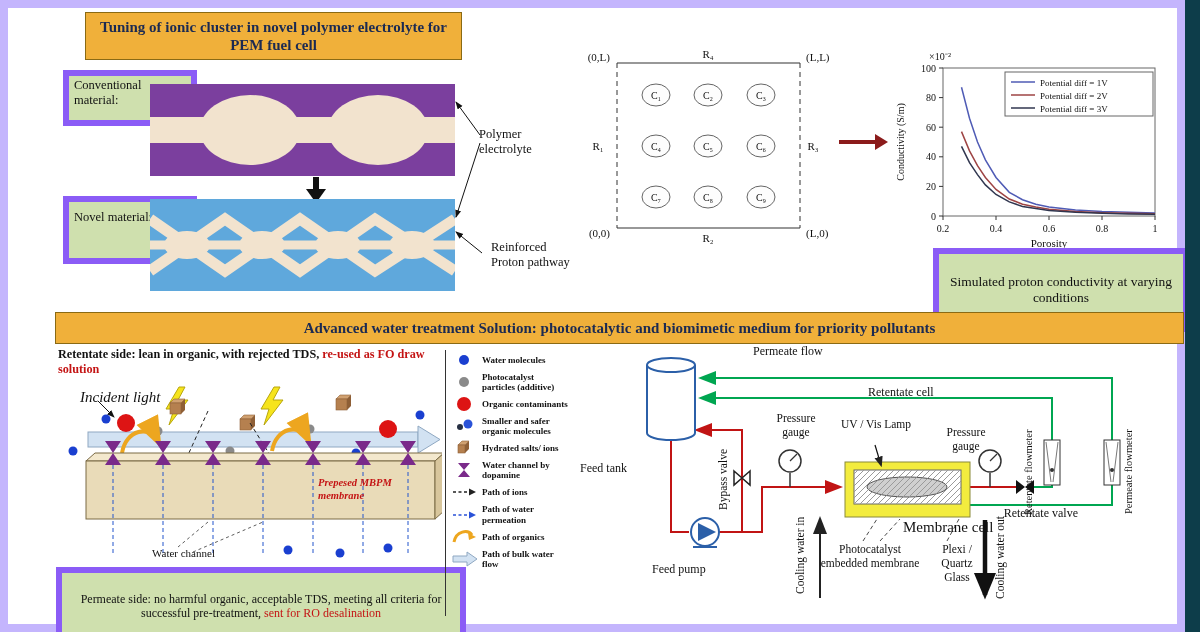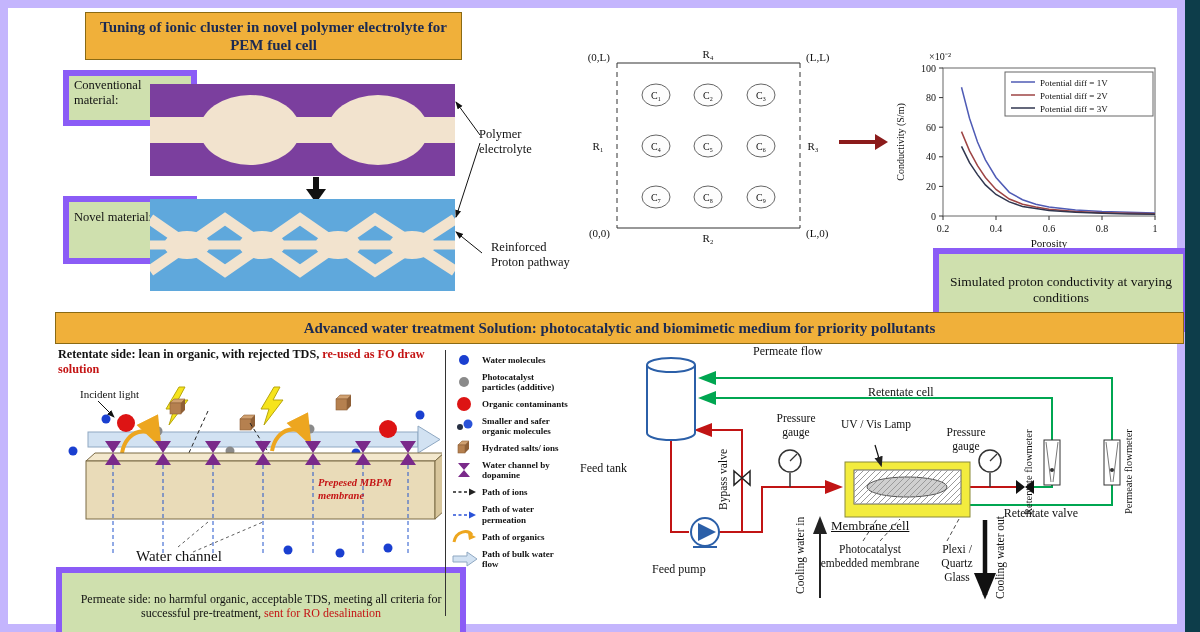--- a/index.html
+++ b/index.html
@@ -242,23 +242,23 @@
       <line x1="305" y1="80" x2="305" y2="170"></line>
       <line x1="350" y1="80" x2="350" y2="170"></line>
     </g>
     <circle cx="230" cy="165" r="4.5" fill="#1a3fd0"></circle>
     <circle cx="282" cy="168" r="4.5" fill="#1a3fd0"></circle>
     <circle cx="330" cy="163" r="4.5" fill="#1a3fd0"></circle>
     <path d="M120,162 L150,137" stroke="#333" stroke-width="0.8" stroke-dasharray="3,3"></path>
     <path d="M135,167 L205,137" stroke="#333" stroke-width="0.8" stroke-dasharray="3,3"></path>
   </svg>
 
-  <div class="abs lbl" style="left:80px;top:388px;font-size:11px;">Incident light</div>
+  <div class="abs lbl" style="left:80px;top:388px;font-size:15px;font-style:italic;">Incident light</div>
   <div class="abs lbl redtx" style="left:318px;top:477px;width:112px;font-size:10.5px;font-style:italic;font-weight:bold;">Prepesed MBPM membrane</div>
-  <div class="abs lbl" style="left:136px;top:547px;width:90px;font-size:15px;">Water channel</div>
+  <div class="abs lbl" style="left:152px;top:547px;width:90px;font-size:11px;">Water channel</div>
 
   <div class="abs greenbox cap" style="left:56px;top:567px;width:382px;height:44px;font-size:12px;padding:12px 8px;">
       <span><span>Permeate side: no harmful organic, acceptable TDS, meeting all criteria for successful pre-treatment, </span><span class="redtx">sent for RO desalination</span></span>
     </div>
 
   <div class="abs" style="left:445px;top:350px;width:1px;height:266px;background:#333;"></div>
   <div class="abs lg-col" id="water-legend" style="left:452px;top:352px;width:116px;">
       <div class="lg-row">
         <svg width="26" height="16" class="lg-ic">
           <circle cx="12" cy="8" r="5" fill="#1a3fd0"></circle>
@@ -417,21 +417,21 @@
     <path d="M372,196 L384,174" stroke="#333" stroke-width="0.9" stroke-dasharray="4,3"></path>
   </svg>
 
   <div class="abs lbl" style="left:580px;top:461px;width:80px;font-size:12px;">Feed tank</div>
   <div class="abs lbl" style="left:753px;top:344px;width:110px;font-size:12px;">Permeate flow</div>
   <div class="abs lbl" style="left:868px;top:385px;width:110px;font-size:12px;">Retentate cell</div>
   <div class="abs lbl" style="left:764px;top:412px;width:64px;font-size:11.5px;text-align:center;">Pressure gauge</div>
   <div class="abs lbl" style="left:934px;top:426px;width:64px;font-size:11.5px;text-align:center;">Pressure gauge</div>
   <div class="vlabel" style="left:718px;top:432px;height:95px;">Bypass valve</div>
   <div class="abs lbl" style="left:840px;top:418px;width:72px;font-size:11.5px;text-align:center;">UV / Vis Lamp</div>
-  <div class="abs lbl" style="left:831px;top:518px;width:100px;font-size:13px;text-decoration:underline;">Membrane cell</div>
+  <div class="abs lbl" style="left:903px;top:518px;width:100px;font-size:15px;">Membrane cell</div>
   <div class="vlabel" style="left:1024px;top:426px;height:92px;font-size:10.5px;">Retentate flowmeter</div>
   <div class="vlabel" style="left:1124px;top:426px;height:92px;font-size:10.5px;">Permeate flowmeter</div>
   <div class="abs lbl" style="left:1002px;top:506px;width:76px;font-size:12px;text-align:right;">Retentate valve</div>
   <div class="abs lbl" style="left:652px;top:562px;width:80px;font-size:12px;">Feed pump</div>
   <div class="vlabel" style="left:795px;top:505px;height:100px;">Cooling water in</div>
   <div class="vlabel" style="left:995px;top:500px;height:115px;">Cooling water out</div>
   <div class="abs lbl" style="left:820px;top:543px;width:100px;font-size:11.5px;text-align:center;">Photocatalyst embedded membrane</div>
   <div class="abs lbl" style="left:928px;top:543px;width:58px;font-size:11.5px;text-align:center;">Plexi / Quartz Glass</div>
 </div>
 

